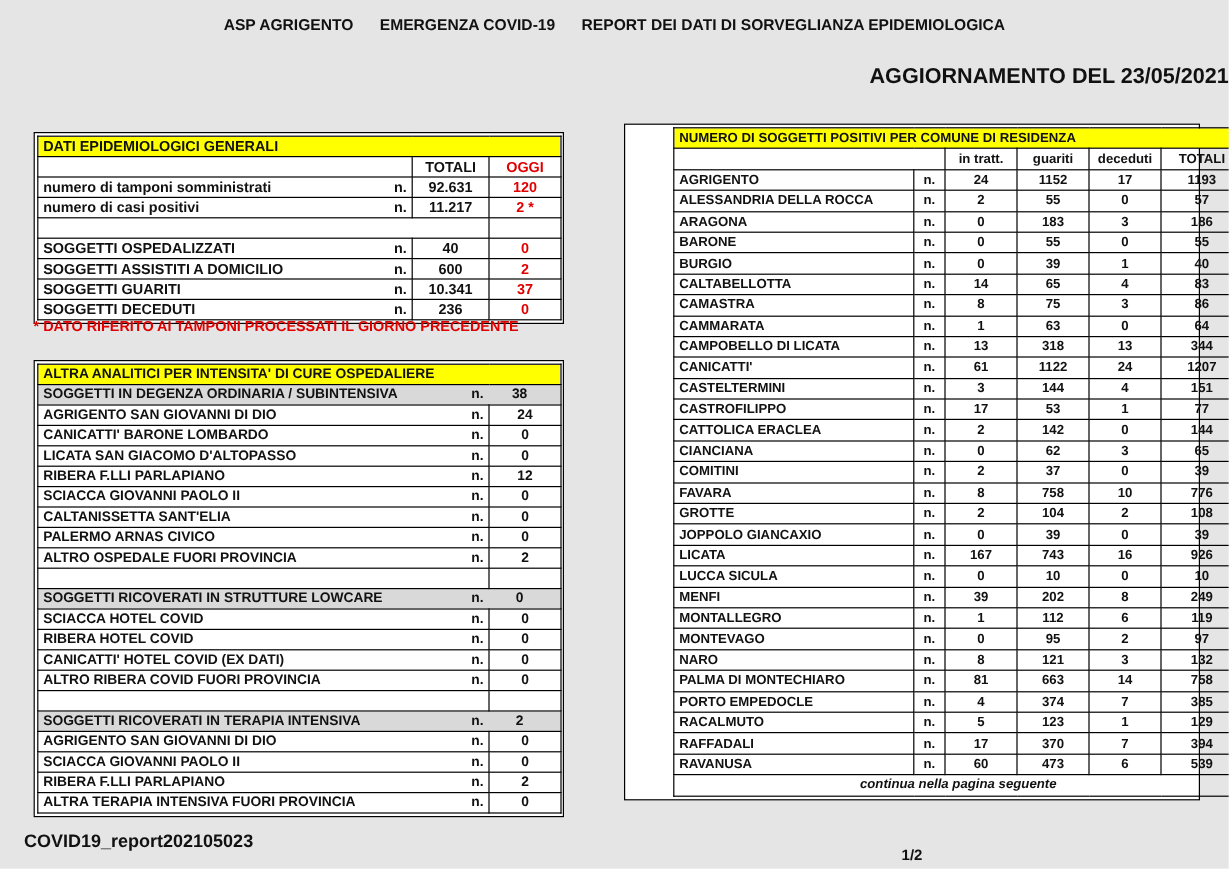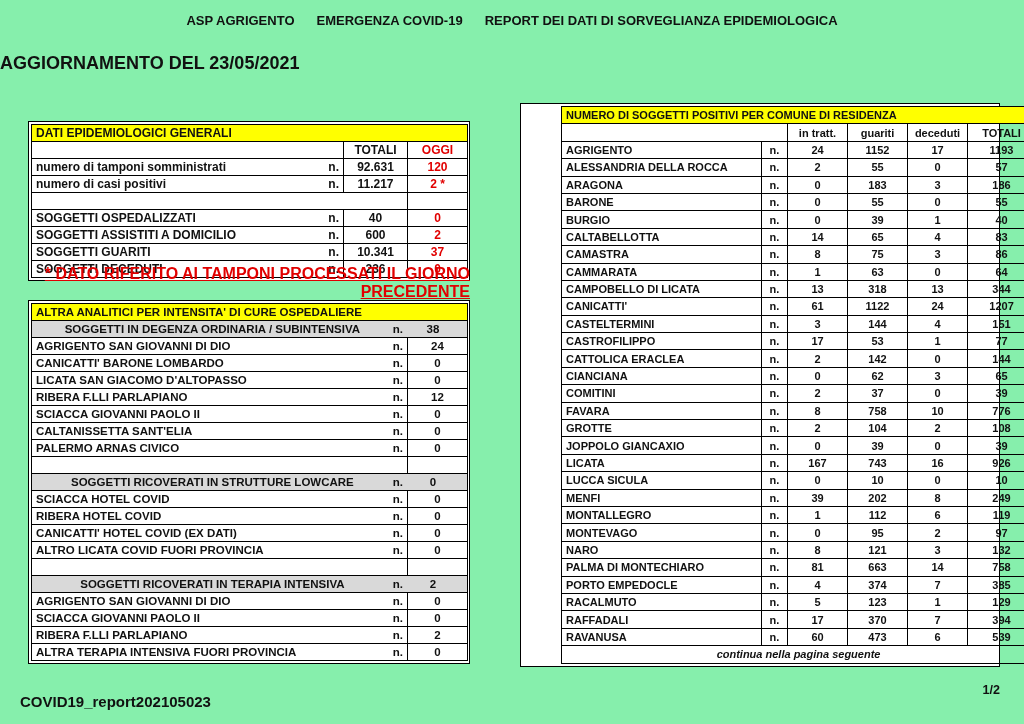--- a/index.html
+++ b/index.html
@@ -5,59 +5,59 @@
   :root{
     --yellow:#ffff00;
     --red:#e10000;
     --gray:#d9d9d9;
     --ink:#111111;
   }
   *{ box-sizing:border-box; }
   html,body{ margin:0; padding:0; background:#ffffff; }
   #page{
     position:relative; width:1024px; height:724px; overflow:hidden;
-    background:#86efac; color:var(--ink);
+    background:#e5e5e5; color:var(--ink);
     font-family:"Liberation Sans", sans-serif;
   }
   .hdr1{ position:absolute; top:13px; left:0; width:100%; text-align:center;
          font-size:13px; font-weight:bold; white-space:nowrap; }
   .hdr1 span{ margin:0 11px; }
-  .hdr2{ position:absolute; top:53px; left:0; width:100%; text-align:left;
+  .hdr2{ position:absolute; top:53px; left:0; width:100%; text-align:right;
          font-size:18px; font-weight:bold; }
 
   .twrap{ position:absolute; border:1px solid #000; padding:2px; background:#fff; }
-  #general-wrap { left:28px;  top:121px; width:442px; }
+  #general-wrap { left:28px;  top:110px; width:442px; }
   #hospital-wrap{ left:28px;  top:300px; width:442px; }
   #comuni-wrap  { left:520px; top:103px; width:480px;padding-left:40px; }
 
   table{ border-collapse:collapse; table-layout:fixed; width:100%; }
   td{ border:1px solid #000; font-weight:bold; overflow:hidden; white-space:nowrap;
       vertical-align:middle; padding:0 4px; color:var(--ink); }
 
   #general-table td { height:17px; font-size:12px;   }
   #hospital-table td{ height:17px; font-size:11.5px; }
   #comuni-table td  { height:17.4px; font-size:11px; }
 
   tr.title-row td{ background:var(--yellow); height:19px; font-size:12.5px; }
   .num{ text-align:center; padding:0 2px; }
   .red{ color:var(--red); }
   tr.sec-row td{ background:var(--gray); }
 
   .lblflex{ display:flex; justify-content:space-between; align-items:center; width:100%;gap:28px; }
   .secflex{ display:flex; align-items:center; width:100%; }
-  .secflex .lab{ flex:1; overflow:hidden;text-align:center; }
+  .secflex .lab{ flex:1; overflow:hidden; }
   .secflex .val{ width:60px; text-align:center; flex:0 0 auto; }
   .nmark{ padding-left:4px; flex:0 0 auto; }
 
   tr.cont-row td{ font-style:italic; text-align:center; font-size:12px; }
 
-  .footnote{ position:absolute; left:28px; top:265px; width:442px; text-align:right;
-             color:var(--red); font-weight:bold; font-size:16px;text-decoration:underline; }
+  .footnote{ position:absolute; left:28px; top:265px; width:442px; text-align:left;
+             color:var(--red); font-weight:bold; font-size:12px; }
   .pfoot-left { position:absolute; left:20px; top:693px; font-weight:bold; font-size:15px; }
-  .pfoot-right{ position:absolute; left:520px; top:683px; width:480px; text-align:right;
+  .pfoot-right{ position:absolute; left:520px; top:706px; width:480px; text-align:center;
                 font-weight:bold; font-size:12.5px; }
 </style>
 </head>
 <body>
 
 <div id="page">
 
   <div class="hdr1">
     <span>ASP AGRIGENTO</span><span>EMERGENZA COVID-19</span><span>REPORT DEI DATI DI SORVEGLIANZA EPIDEMIOLOGICA</span>
   </div>
@@ -224,20 +224,29 @@
           <tr>
             <td>
               <div class="lblflex">
                 <span>PALERMO ARNAS CIVICO</span>
                 <span class="nmark">n.</span>
               </div>
             </td>
             <td class="num">0</td>
           </tr>
           <tr>
+            <td>
+              <div class="lblflex">
+                <span>ALTRO OSPEDALE FUORI PROVINCIA</span>
+                <span class="nmark">n.</span>
+              </div>
+            </td>
+            <td class="num">2</td>
+          </tr>
+          <tr>
             <td></td>
             <td></td>
           </tr>
           <tr class="sec-row">
             <td colspan="2">
               <div class="secflex">
                 <span class="lab">SOGGETTI RICOVERATI IN STRUTTURE LOWCARE</span>
                 <span class="nmark">n.</span>
                 <span class="val">0</span>
               </div>
@@ -266,21 +275,21 @@
               <div class="lblflex">
                 <span>CANICATTI' HOTEL COVID (EX DATI)</span>
                 <span class="nmark">n.</span>
               </div>
             </td>
             <td class="num">0</td>
           </tr>
           <tr>
             <td>
               <div class="lblflex">
-                <span>ALTRO LICATA COVID FUORI PROVINCIA</span>
+                <span>ALTRO RIBERA COVID FUORI PROVINCIA</span>
                 <span class="nmark">n.</span>
               </div>
             </td>
             <td class="num">0</td>
           </tr>
           <tr>
             <td></td>
             <td></td>
           </tr>
           <tr class="sec-row">

